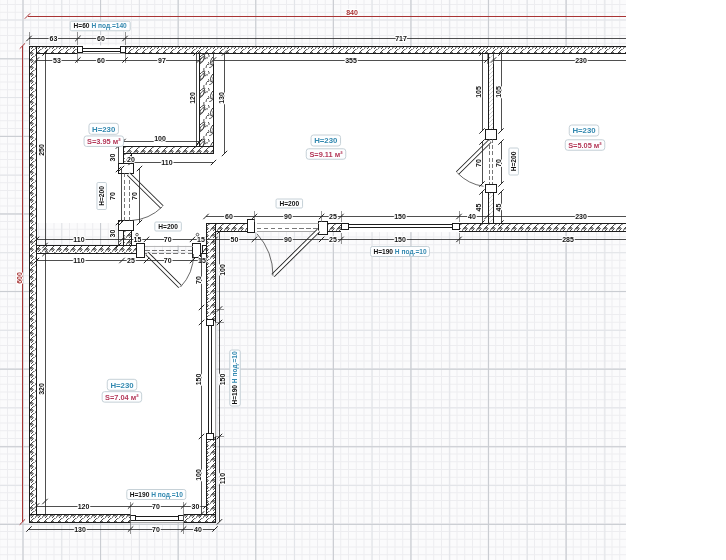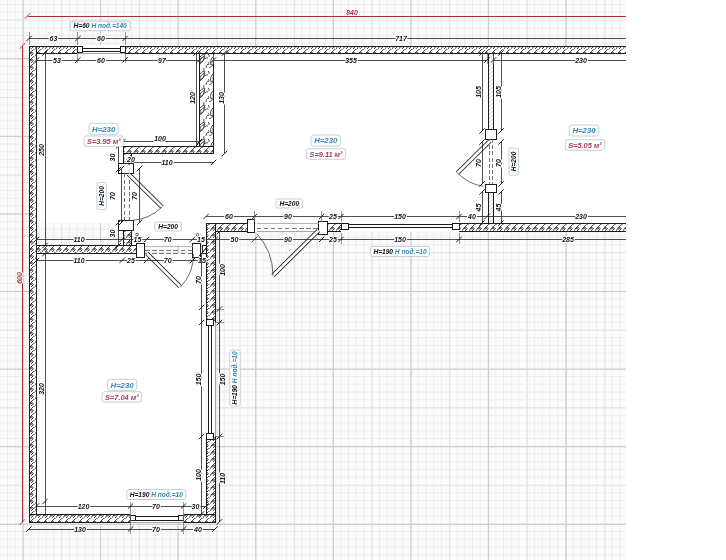--- a/index.html
+++ b/index.html
@@ -4,21 +4,21 @@
 #sheet{position:relative;width:626px;height:560px;overflow:hidden;
 background-color:#fbfbfc;
 background-image:
  linear-gradient(to right,#c8cbd0 1px,transparent 1px),
  linear-gradient(to bottom,#c8cbd0 1px,transparent 1px),
  linear-gradient(to right,#e2e4e8 1px,transparent 1px),
  linear-gradient(to bottom,#e2e4e8 1px,transparent 1px),
  linear-gradient(to right,#ededf0 1px,transparent 1px),
  linear-gradient(to bottom,#ededf0 1px,transparent 1px);
 background-size:77.6px 77.6px,77.6px 77.6px,38.8px 38.8px,38.8px 38.8px,7.76px 7.76px,7.76px 7.76px;
-background-position:22.5px 0,0 58.3px,22.5px 0,0 19.5px,22.5px 0,0 4.0px;font-style:italic;}
+background-position:22.5px 0,0 58.3px,22.5px 0,0 19.5px,22.5px 0,0 4.0px;}
 svg{position:absolute;left:0;top:0}
 </style></head><body>
 
 <div id="sheet">
 <svg width="726" height="560" viewBox="0 0 726 560">
 <defs>
 <pattern id="hat" width="7" height="7" patternUnits="userSpaceOnUse">
 <path d="M-1,8 L3,3 Q5,0.5 8,-1 M2,8 Q4.5,6 5.5,4" fill="none" stroke="#383838" stroke-width="0.95"></path>
 <path d="M1.5,4.5 q1.5,-2 3,-1 q-1,2.5 -3,1" fill="none" stroke="#383838" stroke-width="0.85"></path>
 </pattern>

